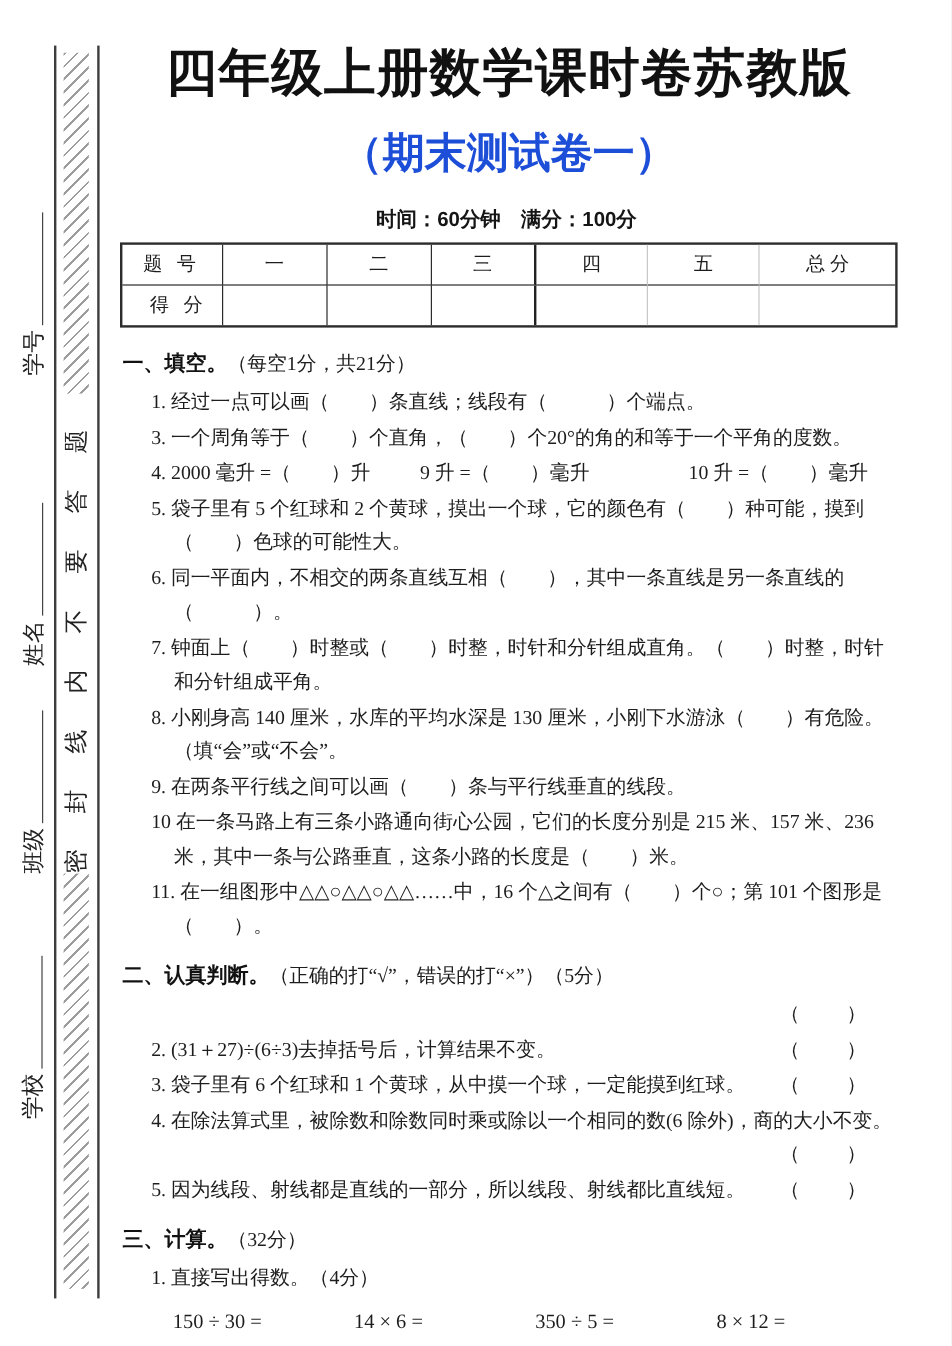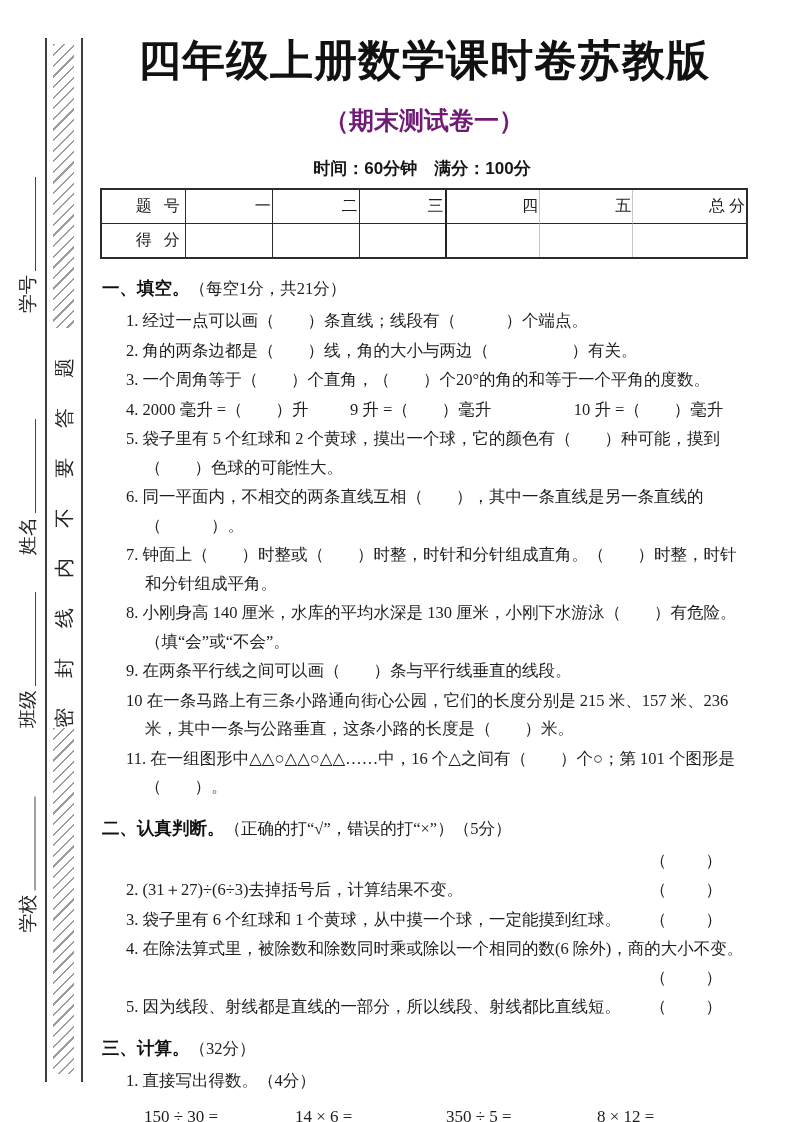--- a/index.html
+++ b/index.html
@@ -24,28 +24,28 @@
   .sf-id{width:170px;left:-57px;top:215px;}
   .sf-name{width:170px;left:-57px;top:457px;}
   .sf-class{width:160px;left:-52px;top:635px;}
   .sf-school{width:175px;left:-60px;top:832px;}
 
   
   .main{position:absolute;left:100px;top:0;width:648px;}
   .title{margin-top:32px;text-align:center;font-family:"Liberation Sans","DejaVu Sans",sans-serif;
          font-weight:bold;font-size:43px;letter-spacing:1px;color:#111;}
   .subtitle{margin-top:14px;text-align:center;font-family:"Liberation Sans","DejaVu Sans",sans-serif;
-            font-weight:bold;font-size:25px;color:#701a75;}
+            font-weight:bold;font-size:35px;color:#1d4ed8;}
   .meta{margin-top:20px;text-align:center;font-family:"Liberation Sans","DejaVu Sans",sans-serif;
         font-weight:bold;font-size:17px;padding-right:4px;color:#151515;}
 
   table.score{width:100%;margin-top:8px;border-collapse:separate;border-spacing:0;
               border:2px solid #2c2c2c;table-layout:fixed;}
   table.score td{border-right:1.5px solid #2c2c2c;border-bottom:1.5px solid #2c2c2c;
-                 height:31px;text-align:right;font-size:16px;color:#1d1d1d;}
+                 height:31px;text-align:center;font-size:16px;color:#1d1d1d;}
   table.score tr:last-child td{border-bottom:none;}
   table.score td:last-child{border-right:none;}
   table.score td.lite-r{border-right:1px solid #c7c7c7;}
   table.score td.heavy-r{border-right:2px solid #222;}
 
   .sections{margin-top:16px;}
   .sec-head{margin:13px 0 5px 2px;font-size:17.5px;line-height:26px;}
   .sec-head .h{font-weight:bold;font-family:"Liberation Sans","DejaVu Sans",sans-serif;color:#111;}
   .sec-head .note{font-size:16.5px;color:#1d1d1d;}
   .q{margin-left:26px;padding-left:19px;text-indent:-19px;line-height:28.5px;
@@ -119,21 +119,20 @@
             <td class="lite-r"></td>
             <td></td>
           </tr>
     </tbody>
       </table>
 
     <div class="sections" id="sections">
         <div>
           <div class="sec-head"><span class="h">一、填空。</span><span class="note">（每空1分，共21分）</span></div>
           <div class="q">1. 经过一点可以画（　　）条直线；线段有（　　　）个端点。</div>
-          <div class="q">2. 角的两条边都是（　　）线，角的大小与两边（　　　　　）有关。</div>
           <div class="q">3. 一个周角等于（　　）个直角，（　　）个20°的角的和等于一个平角的度数。</div>
           <div class="q-cols">
             <span>4. 2000 毫升 =（　　）升</span>
             <span>9 升 =（　　）毫升</span>
             <span>10 升 =（　　）毫升</span>
           </div>
           <div class="q">5. 袋子里有 5 个红球和 2 个黄球，摸出一个球，它的颜色有（　　）种可能，摸到（　　）色球的可能性大。</div>
           <div class="q">6. 同一平面内，不相交的两条直线互相（　　），其中一条直线是另一条直线的（　　　）。</div>
           <div class="q">7. 钟面上（　　）时整或（　　）时整，时针和分针组成直角。（　　）时整，时针和分针组成平角。</div>
           <div class="q">8. 小刚身高 140 厘米，水库的平均水深是 130 厘米，小刚下水游泳（　　）有危险。（填“会”或“不会”。</div>

